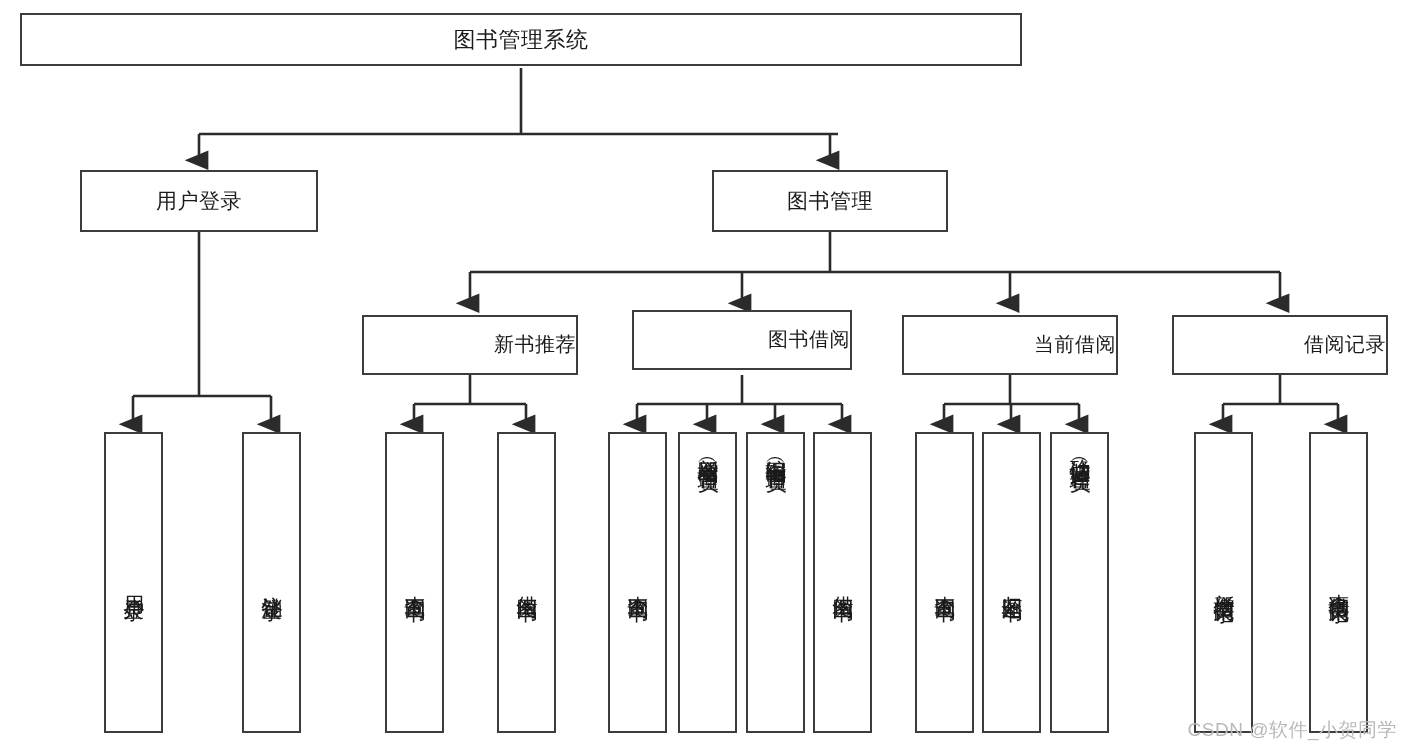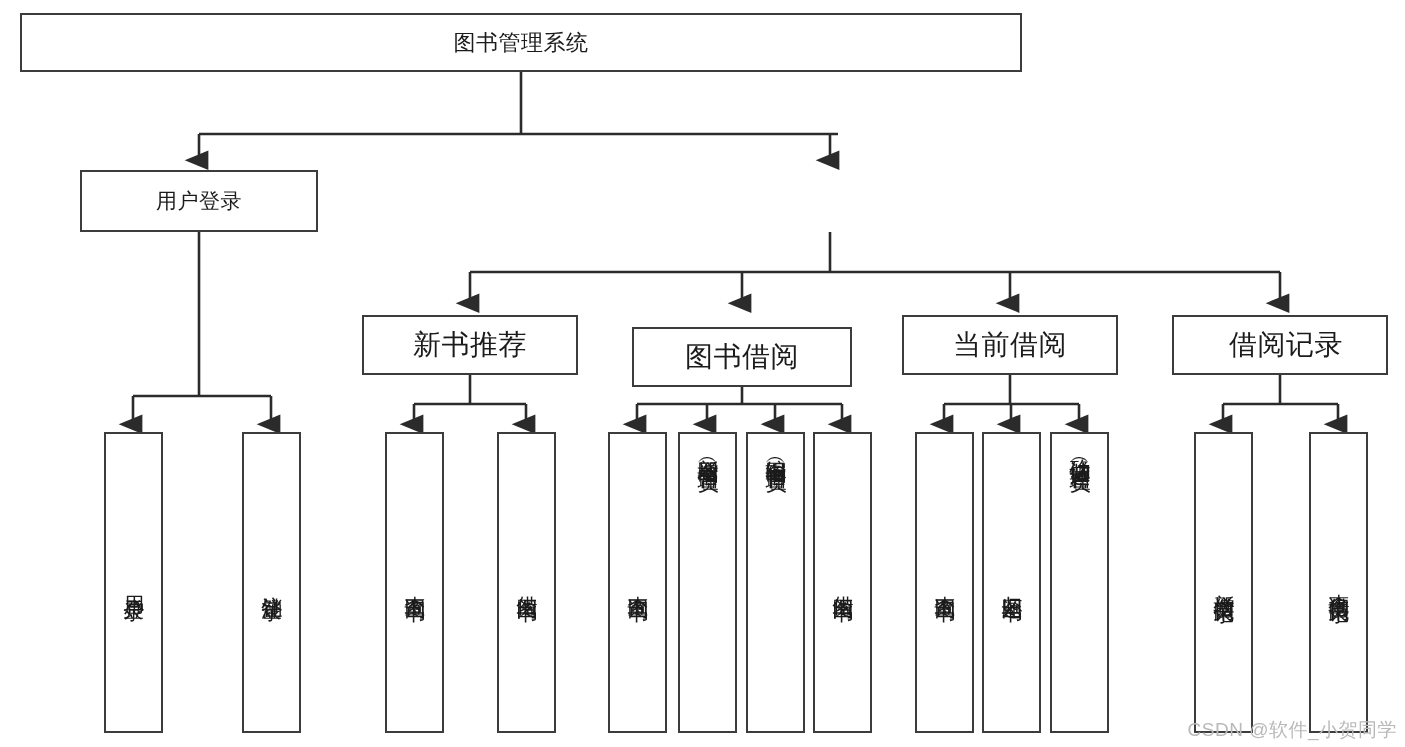--- a/index.html
+++ b/index.html
@@ -44,21 +44,22 @@
   
   .level0 {
     font-size: 22px;
   }
   
   .level1 {
     font-size: 21px;
   }
   
   .level2 {
-    font-size: 28px;
+    font-size: 20px;
+    justify-content: flex-end;
   }
   
   .leaf {
     align-items: flex-start;
     justify-content: center;
     padding-top: 8px;
   }
   .leaf .label {
     writing-mode: vertical-rl;
     text-orientation: upright;
@@ -133,34 +134,37 @@
       <path d="M1011,404 L1011,424" marker-end="url(#arrow)"></path>
       <path d="M1079,404 L1079,424" marker-end="url(#arrow)"></path>
 
       <path d="M1280,375 L1280,404"></path>
       <path d="M1223,404 L1338,404"></path>
       <path d="M1223,404 L1223,424" marker-end="url(#arrow)"></path>
       <path d="M1338,404 L1338,424" marker-end="url(#arrow)"></path>
     </g>
   </svg>
 
-  <div class="node level0" style="left:20px; top:13px; width:1002px; height:59px;">
+  <div class="node level0" style="left:20px; top:13px; width:1002px; height:53px;">
     <span class="label">图书管理系统</span>
   </div>
 
   <div class="node level1" style="left:80px; top:170px; width:238px; height:62px;">
     <span class="label">用户登录</span>
   </div>
 
+  <div class="node level1" style="left:712px; top:170px; width:236px; height:62px;">
+    <span class="label">图书管理</span>
+  </div>
 
   <div class="node level2" style="left:362px; top:315px; width:216px; height:60px;">
     <span class="label">新书推荐</span>
   </div>
 
-  <div class="node level2" style="left:632px; top:327px; width:220px; height:60px;">
+  <div class="node level2" style="left:632px; top:310px; width:220px; height:60px;">
     <span class="label">图书借阅</span>
   </div>
 
   <div class="node level2" style="left:902px; top:315px; width:216px; height:60px;font-family:Liberation Serif, serif;">
     <span class="label">当前借阅</span>
   </div>
 
   <div class="node level2" style="left:1172px; top:315px; width:216px; height:60px;padding-left:12px;">
     <span class="label">借阅记录</span>
   </div>

